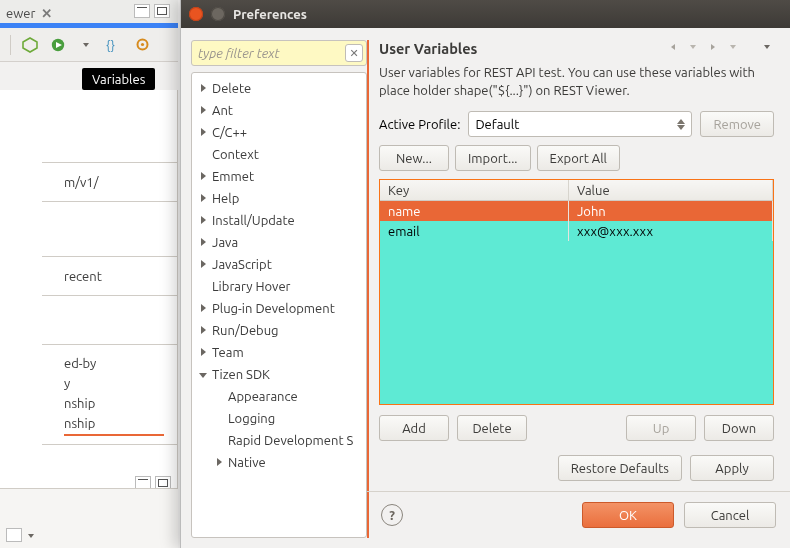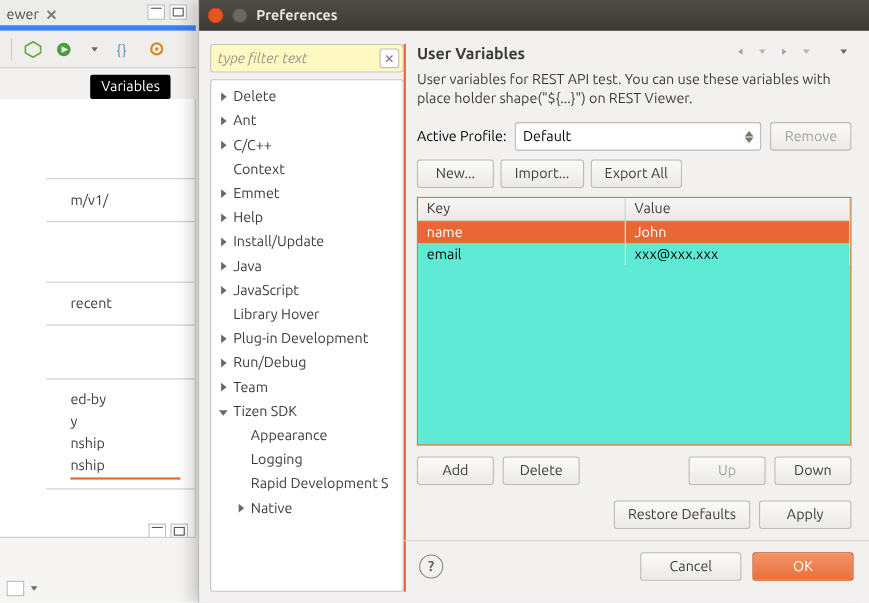--- a/index.html
+++ b/index.html
@@ -326,21 +326,21 @@
       </div>
 
       <div class="applyrow">
         <span class="btn">Restore Defaults</span>
         <span class="btn" style="min-width:84px">Apply</span>
       </div>
 
       <div class="footer">
         <span class="help">?</span>
         <div class="grp">
+          <span class="btn primary">OK</span>
           <span class="btn">Cancel</span>
-          <span class="btn primary">OK</span>
         </div>
       </div>
     </div>
   </div>
 </div>
 
 </div>
 
 </body></html>

